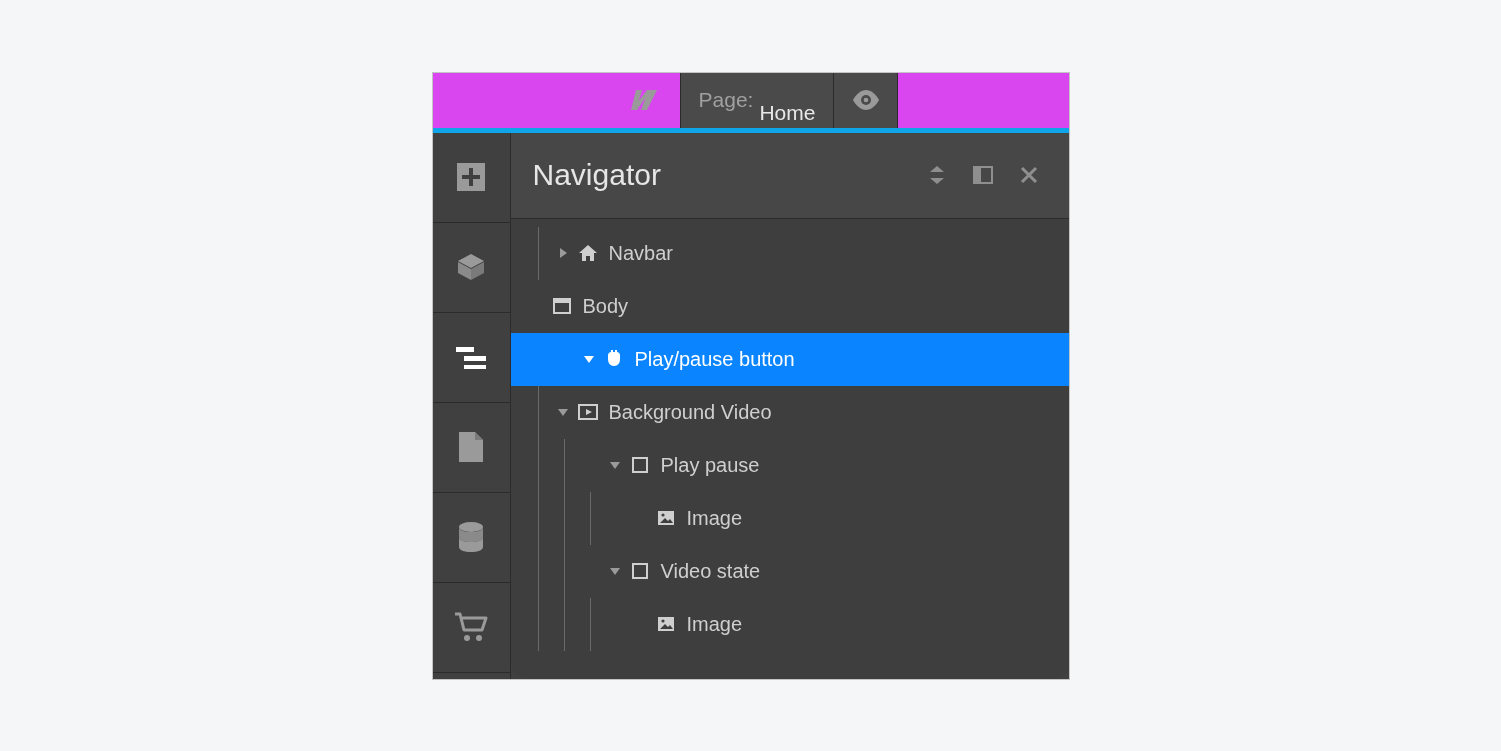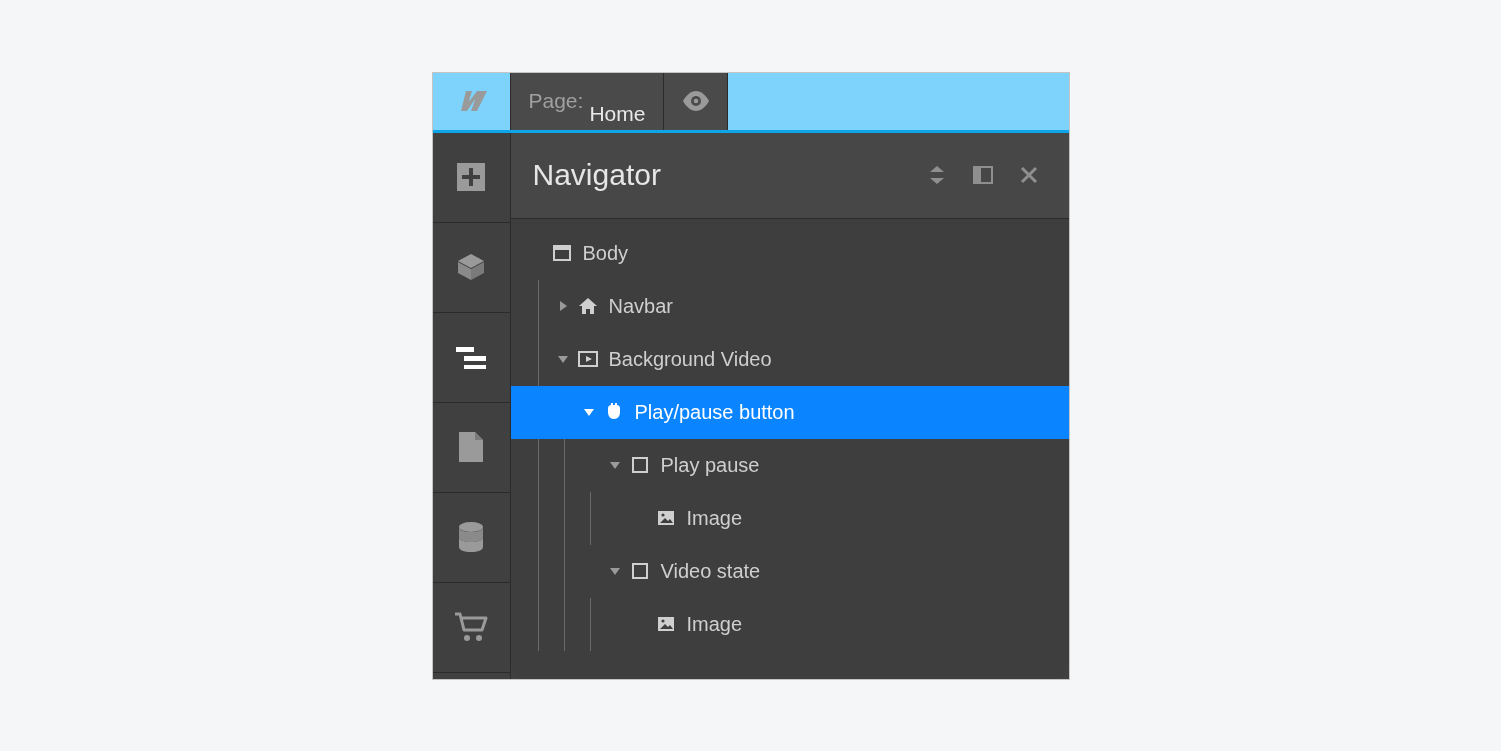--- a/index.html
+++ b/index.html
@@ -15,24 +15,25 @@
   .panel {
     width: 636px;
     height: 606px;
     background: #404040;
     display: flex;
     flex-direction: column;
     box-shadow: 0 0 0 1px rgba(0,0,0,0.2);
   }
   .topbar {
     height: 60px;
-    background: #7dd3fc;
+    background: #d946ef;
     display: flex;
     align-items: stretch;
-    border-bottom: 3px solid #0ea5e9;
+    border-bottom: 5px solid #0ea5e9;
+    justify-content: center;
   }
   .topbar .logo-cell {
     width: 78px;
     display: flex;
     align-items: center;
     justify-content: center;
     border-right: 1px solid #2b2b2b;
   }
   .topbar .page-cell {
     display: flex;
@@ -240,75 +241,75 @@
         <div class="hicon">
           <svg width="18" height="18" viewBox="0 0 18 18">
               <path d="M2 2 L16 16 M16 2 L2 16" stroke="#8f8f8f" stroke-width="3"></path>
             </svg>
         </div>
       </div>
 
       <div class="tree">
 
         <div class="row">
+          <span class="indent guide"></span>
+          <span class="arrow">
+            <svg width="10" height="12" viewBox="0 0 10 12">
+                <path d="M2 1 L9 6 L2 11 Z" fill="#9a9a9a"></path>
+              </svg>
+          </span>
+          <span class="ricon">
+            <svg width="20" height="18" viewBox="0 0 20 18">
+                <path d="M10 1 L19 9 L16 9 L16 17 L12 17 L12 12 L8 12 L8 17 L4 17 L4 9 L1 9 Z" fill="#cfcfcf"></path>
+              </svg>
+          </span>
+          <span class="rlabel">Navbar</span>
+        </div>
+
+        <div class="row">
           <span class="arrow"></span>
           <span class="ricon">
             <svg width="18" height="16" viewBox="0 0 18 16">
                 <rect x="1" y="1" width="16" height="14" fill="none" stroke="#cfcfcf" stroke-width="2"></rect>
                 <rect x="1" y="1" width="16" height="4" fill="#cfcfcf"></rect>
               </svg>
           </span>
           <span class="rlabel">Body</span>
         </div>
 
-        <div class="row">
-          <span class="indent guide"></span>
-          <span class="arrow">
-            <svg width="10" height="12" viewBox="0 0 10 12">
-                <path d="M2 1 L9 6 L2 11 Z" fill="#9a9a9a"></path>
-              </svg>
-          </span>
-          <span class="ricon">
-            <svg width="20" height="18" viewBox="0 0 20 18">
-                <path d="M10 1 L19 9 L16 9 L16 17 L12 17 L12 12 L8 12 L8 17 L4 17 L4 9 L1 9 Z" fill="#cfcfcf"></path>
-              </svg>
-          </span>
-          <span class="rlabel">Navbar</span>
+        <div class="row selected">
+          <span class="indent"></span>
+          <span class="indent"></span>
+          <span class="arrow">
+            <svg width="12" height="10" viewBox="0 0 12 10">
+                <path d="M1 2 L11 2 L6 9 Z" fill="#ffffff"></path>
+              </svg>
+          </span>
+          <span class="ricon">
+            <svg width="20" height="20" viewBox="0 0 20 20">
+                <path d="M4 10 L4 6 C4 4 6 3 7 3 L7 1 L9 1 L9 3 L11 3 L11 1 L13 1 L13 3 C14 3 16 4 16 6 L16 10 C16 14 14 17 10 17 C6 17 4 14 4 10 Z" fill="#ffffff"></path>
+              </svg>
+          </span>
+          <span class="rlabel">Play/pause button</span>
         </div>
 
         <div class="row">
           <span class="indent guide"></span>
           <span class="arrow">
             <svg width="12" height="10" viewBox="0 0 12 10">
                 <path d="M1 2 L11 2 L6 9 Z" fill="#9a9a9a"></path>
               </svg>
           </span>
           <span class="ricon">
             <svg width="20" height="16" viewBox="0 0 20 16">
                 <rect x="1" y="1" width="18" height="14" fill="none" stroke="#cfcfcf" stroke-width="2"></rect>
                 <path d="M8 5 L14 8 L8 11 Z" fill="#cfcfcf"></path>
               </svg>
           </span>
           <span class="rlabel">Background Video</span>
-        </div>
-
-        <div class="row selected">
-          <span class="indent"></span>
-          <span class="indent"></span>
-          <span class="arrow">
-            <svg width="12" height="10" viewBox="0 0 12 10">
-                <path d="M1 2 L11 2 L6 9 Z" fill="#ffffff"></path>
-              </svg>
-          </span>
-          <span class="ricon">
-            <svg width="20" height="20" viewBox="0 0 20 20">
-                <path d="M4 10 L4 6 C4 4 6 3 7 3 L7 1 L9 1 L9 3 L11 3 L11 1 L13 1 L13 3 C14 3 16 4 16 6 L16 10 C16 14 14 17 10 17 C6 17 4 14 4 10 Z" fill="#ffffff"></path>
-              </svg>
-          </span>
-          <span class="rlabel">Play/pause button</span>
         </div>
 
         <div class="row">
           <span class="indent guide"></span>
           <span class="indent guide"></span>
           <span class="indent"></span>
           <span class="arrow">
             <svg width="12" height="10" viewBox="0 0 12 10">
                 <path d="M1 2 L11 2 L6 9 Z" fill="#9a9a9a"></path>
               </svg>

